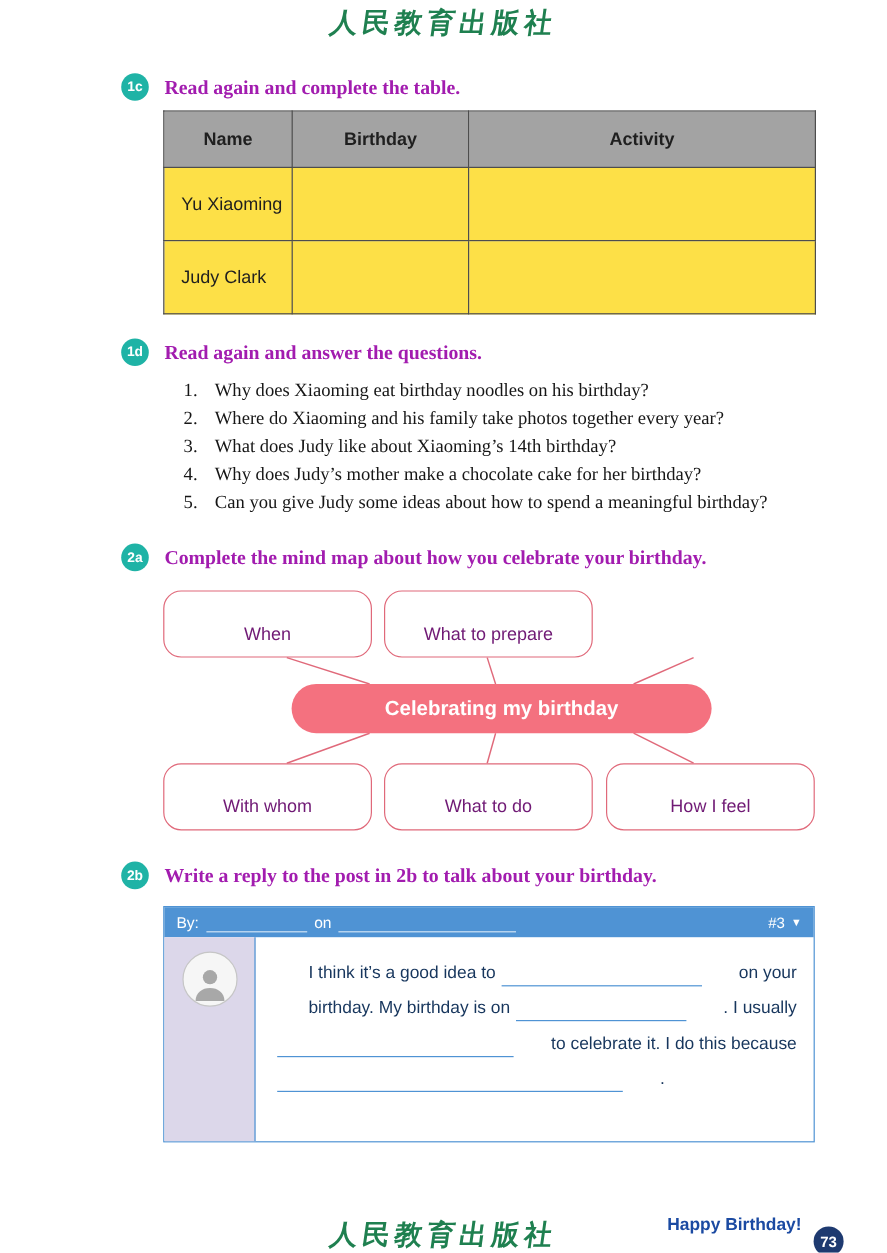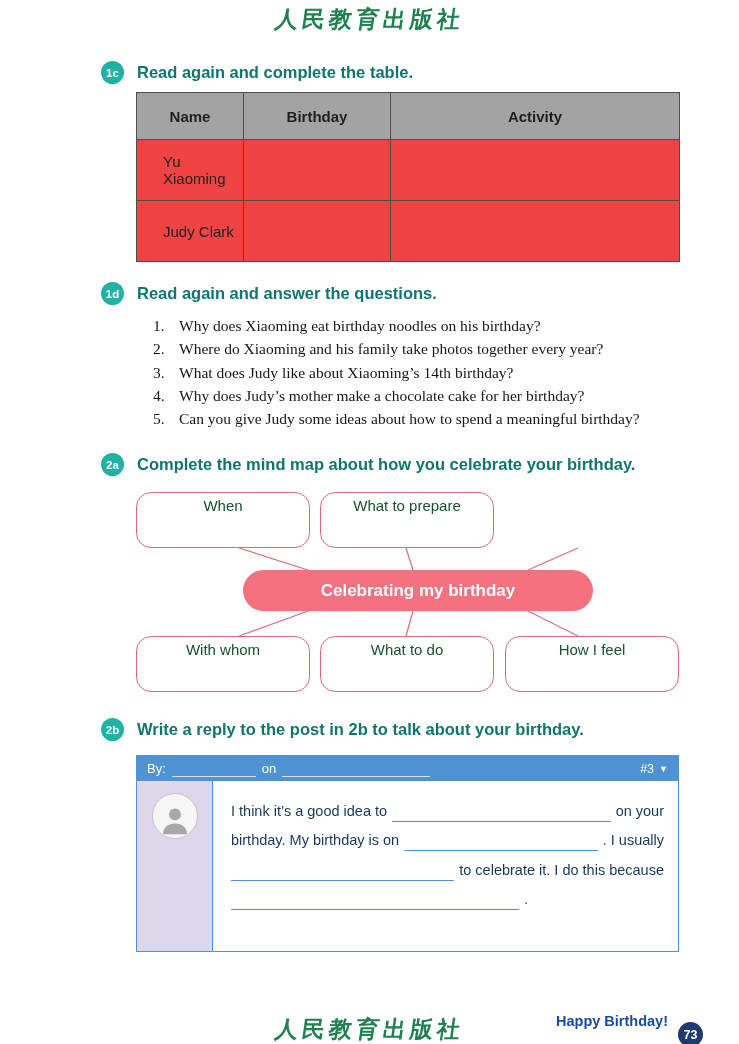--- a/index.html
+++ b/index.html
@@ -16,41 +16,41 @@
   .logo.top { top:4px; }
   .logo.bottom { top:1014px; }
 
   
   .sec { position:absolute; left:101px; display:flex; align-items:center; gap:13px; }
   .badge {
     width:23px; height:23px; border-radius:50%; background:#1fb3a6; color:#fff;
     font-size:11.5px; font-weight:bold; display:flex; align-items:center; justify-content:center;
     flex:0 0 auto;
   }
-  .sec h2 { font-family:Liberation Sans, sans-serif; font-size:16.5px; font-weight:bold; color:#0f766e; white-space:nowrap; }
+  .sec h2 { font-family:Liberation Serif, serif; font-size:16.5px; font-weight:bold; color:#a21caf; white-space:nowrap; }
   .sec-1c { top:61px; } .sec-1d { top:282px; } .sec-2a { top:453px; } .sec-2b { top:718px; }
 
   
   .tbl { position:absolute; left:136px; top:92px; width:543px; border-collapse:collapse; table-layout:fixed; }
   .tbl th, .tbl td { border:1px solid #4d4d4d; font-size:15px; color:#1f1f1f; }
   .tbl th { background:#a3a3a3; height:47px; font-weight:bold; text-align:center; }
-  .tbl td { height:61px; padding-left:26px; vertical-align:middle; background:#ef4444; }
+  .tbl td { height:61px; padding-left:14px; vertical-align:middle; background:#fde047; }
 
   
   .questions { position:absolute; left:153px; top:314px; width:540px; }
   .q { display:flex; font-family:"Liberation Serif", serif; font-size:15.5px; color:#161616; line-height:23.3px; }
   .q .num { width:26px; flex:0 0 auto; }
 
   
   .mindmap { position:absolute; left:136px; top:490px; width:543px; height:203px; }
   .mm-connect { position:absolute; left:0; top:0; width:543px; height:203px; }
   .mm-box {
     position:absolute; width:174px; height:56px; background:#fff;
     border:1.5px solid #e0697a; border-radius:15px; text-align:center;
-    padding-top:4px; font-size:15px; color:#14532d;
+    padding-top:27px; font-size:15px; color:#701a75;
   }
   .mm-b0 { left:0px;   top:2px; }   .mm-b1 { left:184px; top:2px; }   .mm-b2 { left:369px; top:2px; }
   .mm-b3 { left:0px;   top:146px; } .mm-b4 { left:184px; top:146px; } .mm-b5 { left:369px; top:146px; }
   .mm-center {
     position:absolute; left:107px; top:80px; width:350px; height:41px;
     background:#f4717f; border-radius:21px; color:#fff; font-weight:bold; font-size:17px;
     display:flex; align-items:center; justify-content:center;
   }
 
   
@@ -69,21 +69,21 @@
     background:#dcd7ea; border-right:1px solid #4f93d4;
   }
   .avatar {
     position:absolute; left:15px; top:12px; width:46px; height:46px; border-radius:50%;
     background:#f6f6f6; border:1px solid #c6c6c6; overflow:hidden;
     display:flex; align-items:center; justify-content:center;
   }
   .avatar svg { width:34px; height:34px; margin-top:8px; }
   .reply-body { position:absolute; left:76px; top:25px; right:0; bottom:0; padding:11px 14px 0 18px; }
   .r-line { display:flex; align-items:flex-end; height:29.5px; gap:5px; font-size:14.5px; color:#17365d; }
-  .r-line .t { white-space:nowrap; line-height:21px; }
+  .r-line .t { white-space:nowrap; line-height:21px;margin-left:26px; }
   .blank { border-bottom:1px solid #4f93d4; height:19px; flex:1 1 auto; }
   .blank.fixed { flex:0 0 288px; }
 
   
   .footer-right { position:absolute; right:36px; top:994px; display:flex; align-items:center; gap:10px; }
   .hb-label { color:#1b4aa2; font-weight:bold; font-size:14.5px; white-space:nowrap; }
   .pagenum {
     width:25px; height:25px; border-radius:50%; background:#1e3a70; color:#fff;
     font-size:12.5px; font-weight:bold; display:flex; align-items:center; justify-content:center;margin-top:28px;
   }

